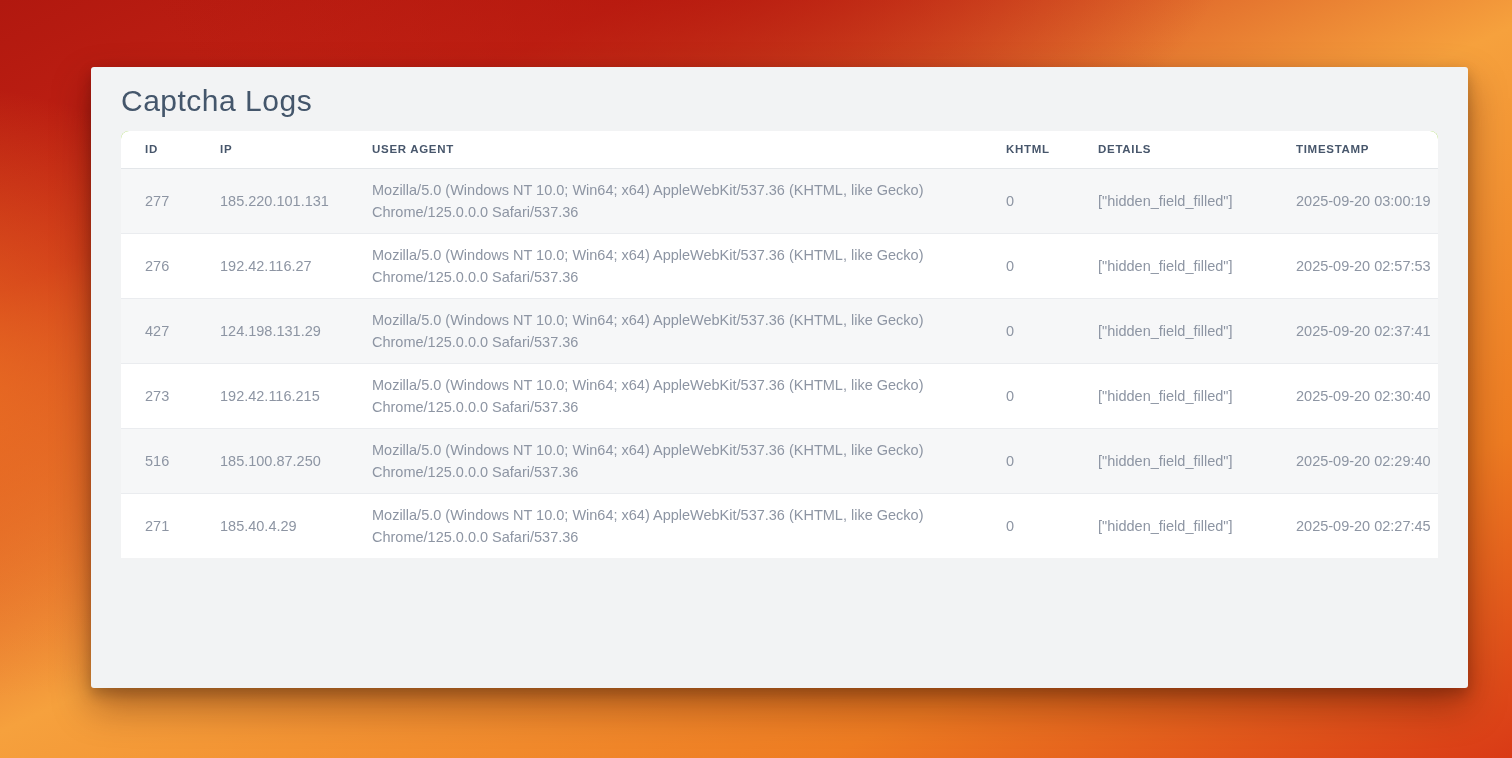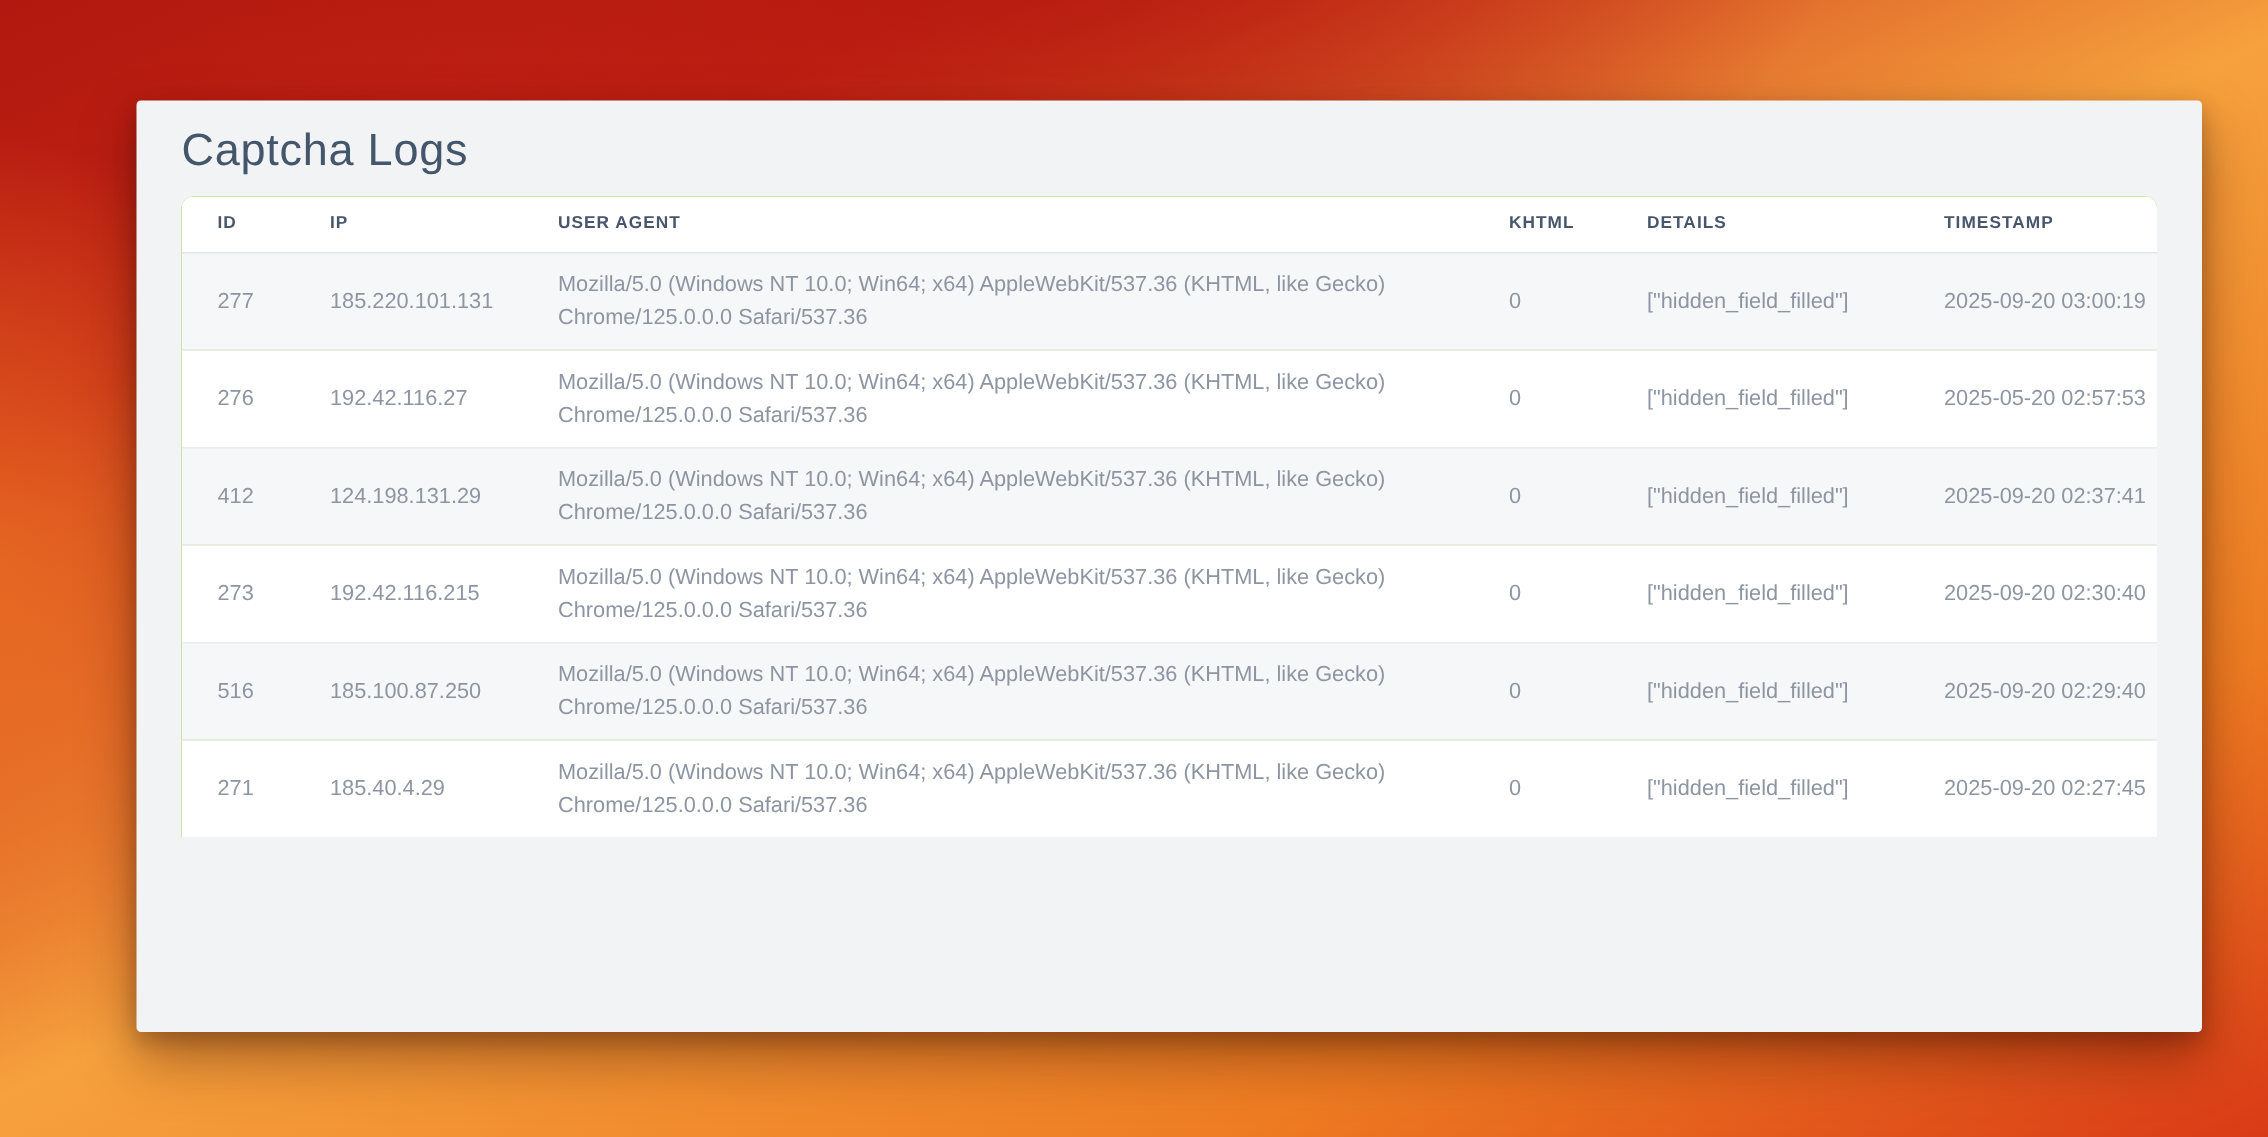--- a/index.html
+++ b/index.html
@@ -116,24 +116,24 @@
     <td>0</td>
     <td>["hidden_field_filled"]</td>
     <td>2025-09-20 03:00:19</td>
   </tr>
           <tr>
     <td>276</td>
     <td>192.42.116.27</td>
     <td>Mozilla/5.0 (Windows NT 10.0; Win64; x64) AppleWebKit/537.36 (KHTML, like Gecko) Chrome/125.0.0.0 Safari/537.36</td>
     <td>0</td>
     <td>["hidden_field_filled"]</td>
-    <td>2025-05-20 02:57:53</td>
+    <td>2025-09-20 02:57:53</td>
   </tr>
           <tr>
-    <td>412</td>
+    <td>427</td>
     <td>124.198.131.29</td>
     <td>Mozilla/5.0 (Windows NT 10.0; Win64; x64) AppleWebKit/537.36 (KHTML, like Gecko) Chrome/125.0.0.0 Safari/537.36</td>
     <td>0</td>
     <td>["hidden_field_filled"]</td>
     <td>2025-09-20 02:37:41</td>
   </tr>
           <tr>
     <td>273</td>
     <td>192.42.116.215</td>
     <td>Mozilla/5.0 (Windows NT 10.0; Win64; x64) AppleWebKit/537.36 (KHTML, like Gecko) Chrome/125.0.0.0 Safari/537.36</td>

